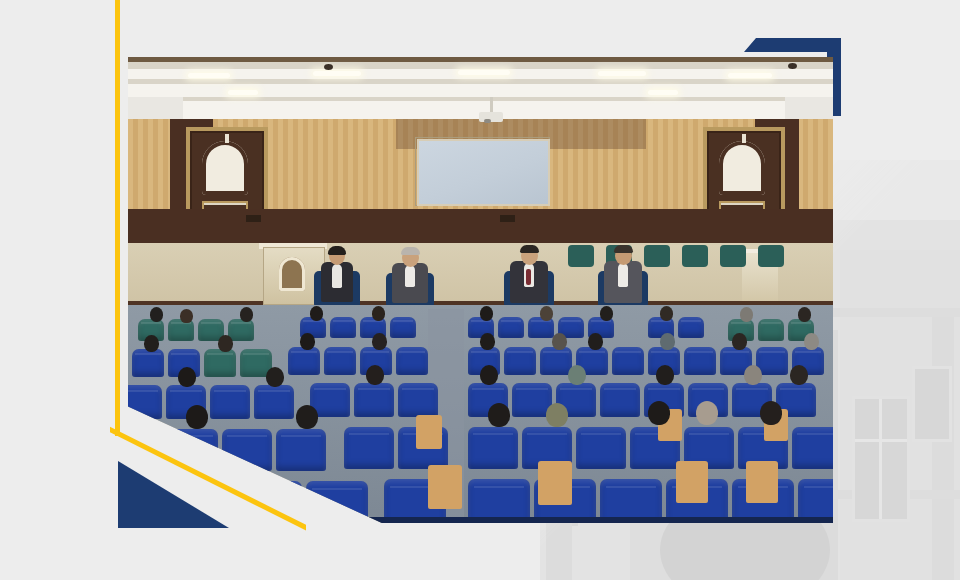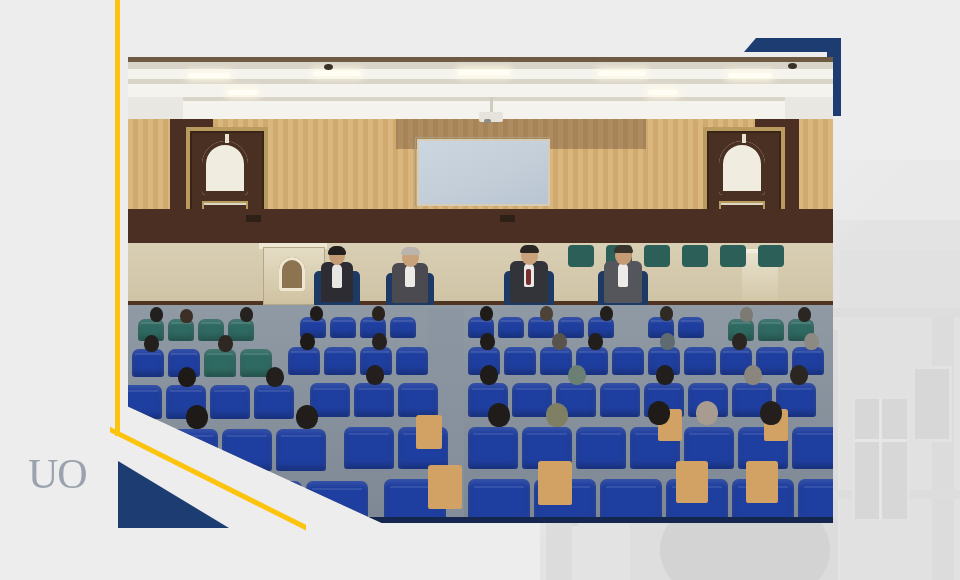--- a/index.html
+++ b/index.html
@@ -484,16 +484,15 @@
       <div class="desk" style="left:300px;top:408px;width:34px;height:44px;"></div>
       <div class="desk" style="left:410px;top:404px;width:34px;height:44px;"></div>
       <div class="desk" style="left:548px;top:404px;width:32px;height:42px;"></div>
       <div class="desk" style="left:618px;top:404px;width:32px;height:42px;"></div>
 
       <div class="photo-band"></div>
     </div>
   </div>
 
   <div class="logo">
-    <span class="logo-u">UO</span>
   </div>
 
 </div>
 
 </body></html>

